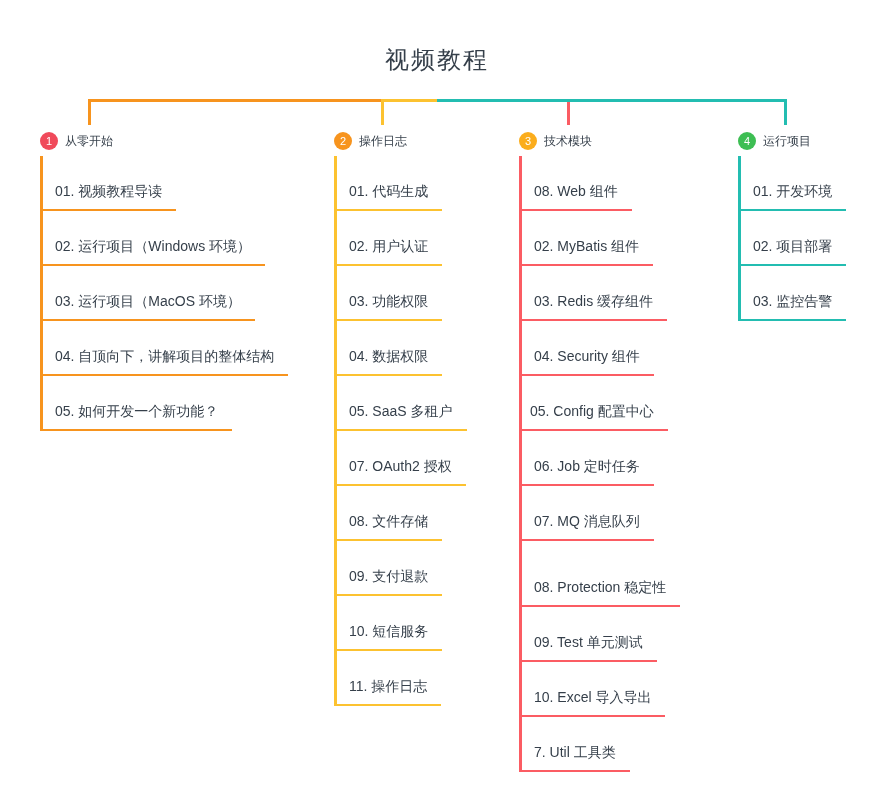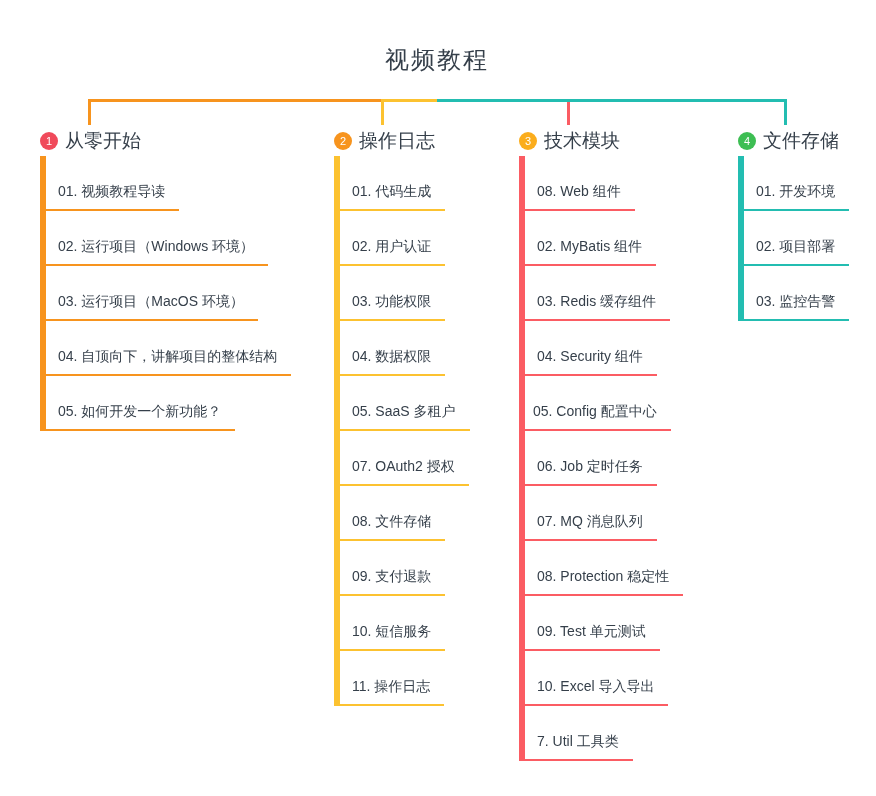--- a/index.html
+++ b/index.html
@@ -14,22 +14,22 @@
     font-size:24px;font-weight:500;letter-spacing:2px;white-space:nowrap;
   }
   .connector{position:absolute;}
   .branch{position:absolute;top:130px;}
   .branch-header{display:flex;align-items:center;height:22px;margin-bottom:4px;}
   .badge{
     width:18px;height:18px;border-radius:50%;flex:none;
     color:#fff;font-size:11px;line-height:18px;text-align:center;
     margin-right:7px;
   }
-  .branch-label{font-size:19px;white-space:nowrap;}
-  .items{border-left:6px solid #0369a1;width:max-content;}
+  .branch-label{font-size:12px;white-space:nowrap;}
+  .items{border-left:3px solid #0369a1;width:max-content;}
   .item{
     box-sizing:border-box;height:55px;width:max-content;
     display:flex;align-items:flex-end;
     padding:0 14px 8px 12px;
     border-bottom:2px solid #ccc;
     font-size:14px;white-space:nowrap;
   }
 </style>
 </head>
 <body style="color: rgb(53, 63, 74);">
@@ -85,31 +85,31 @@
       <span class="branch-label">技术模块</span>
     </div>
     <div class="items" style="border-left-color: rgb(251, 92, 99);">
         <div class="item" style="border-bottom-color: rgb(251, 92, 99);">08. Web 组件</div>
         <div class="item" style="border-bottom-color: rgb(251, 92, 99);">02. MyBatis 组件</div>
         <div class="item" style="border-bottom-color: rgb(251, 92, 99);">03. Redis 缓存组件</div>
         <div class="item" style="border-bottom-color: rgb(251, 92, 99);">04. Security 组件</div>
         <div class="item" style="border-bottom-color: rgb(251, 92, 99); padding-left: 8px;">05. Config 配置中心</div>
         <div class="item" style="border-bottom-color: rgb(251, 92, 99);">06. Job 定时任务</div>
         <div class="item" style="border-bottom-color: rgb(251, 92, 99);">07. MQ 消息队列</div>
-        <div class="item" style="border-bottom-color: rgb(251, 92, 99);">08. Protection 稳定性</div>
+        <div class="item" style="border-bottom-color: rgb(251, 92, 99); margin-top: 11px;">08. Protection 稳定性</div>
         <div class="item" style="border-bottom-color: rgb(251, 92, 99);">09. Test 单元测试</div>
         <div class="item" style="border-bottom-color: rgb(251, 92, 99);">10. Excel 导入导出</div>
         <div class="item" style="border-bottom-color: rgb(251, 92, 99);">7. Util 工具类</div>
       </div>
   </div>
 
   <div class="branch" style="left:738px;">
     <div class="branch-header">
       <span class="badge" style="background-color: rgb(61, 190, 83);">4</span>
-      <span class="branch-label">文件存储</span>
+      <span class="branch-label">运行项目</span>
     </div>
     <div class="items" style="border-left-color: rgb(35, 189, 177);">
         <div class="item" style="border-bottom-color: rgb(35, 189, 177);">01. 开发环境</div>
         <div class="item" style="border-bottom-color: rgb(35, 189, 177);">02. 项目部署</div>
         <div class="item" style="border-bottom-color: rgb(35, 189, 177);">03. 监控告警</div>
       </div>
   </div>
 
 </div>
 

